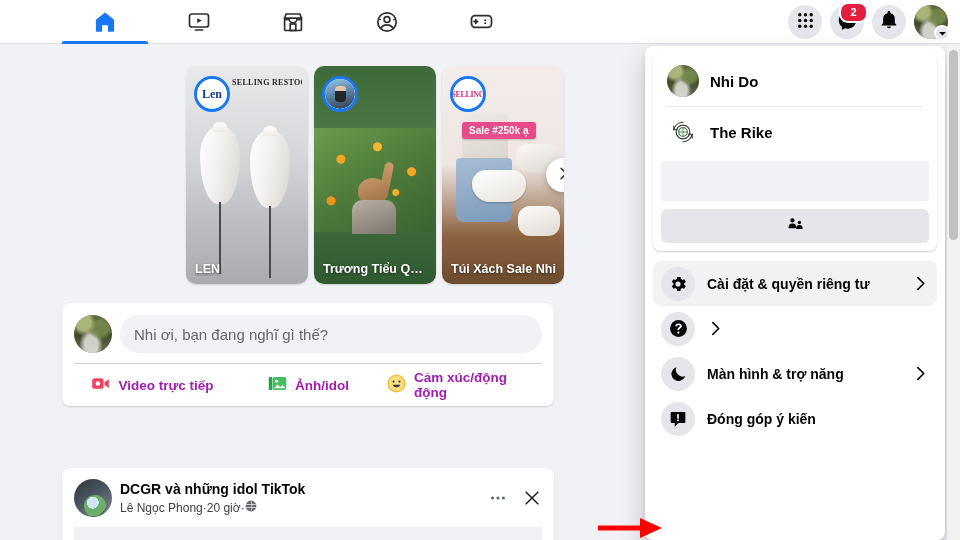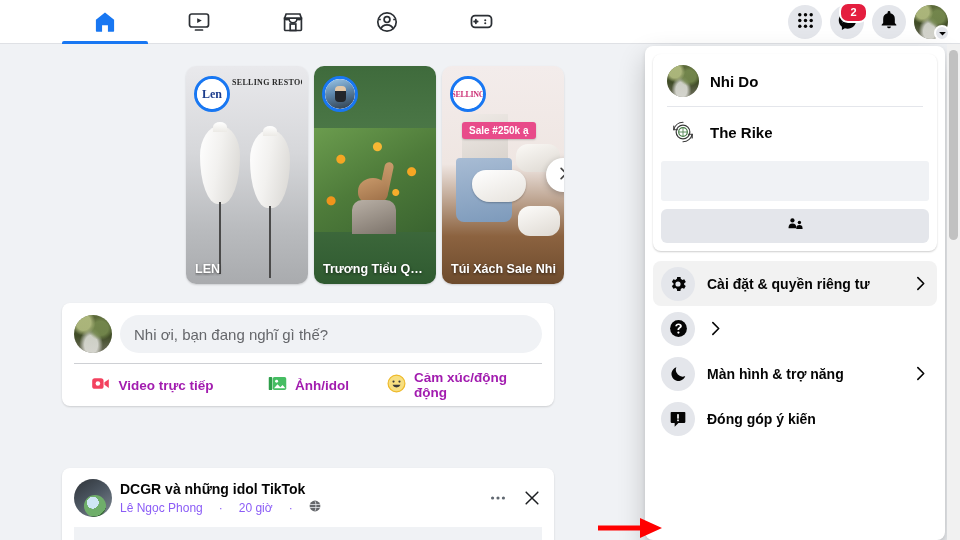--- a/index.html
+++ b/index.html
@@ -254,22 +254,22 @@
     width: 38px; height: 38px; border-radius: 50%; flex: 0 0 38px;
     background: linear-gradient(145deg,#2e3338 0%,#4b5560 45%,#7f8a93 100%);
     position: relative; overflow: hidden;
   }
   .post-avatar::after {
     content:""; position:absolute; left:10px; bottom:0; width:22px; height:22px;
     border-radius:50%;
     background: radial-gradient(circle at 40% 35%, #cfe6f5 0 30%, #6fae6a 31% 70%, #3b6b3a 71%);
   }
   .post-title { font-size: 14px; font-weight: bold; line-height: 18px; }
-  .post-meta { font-size: 12px; color: #8b5cf6; line-height: 16px; margin-top: 2px;
-               display: flex; align-items: center; gap: 16px; }
+  .post-meta { font-size: 12px; color: #404040; line-height: 16px; margin-top: 2px;
+               display: flex; align-items: center; gap: 0; }
   .post-actions { margin-left: auto; display: flex; align-items: center; gap: 14px; }
   .dots, .xbtn { cursor: pointer; color: #606770; display: flex; align-items: center; }
   .post-body {
     margin-top: 10px; height: 62px; background: #f0f2f5;
     margin-left: -0px; margin-right: -0px;
   }
 
   
   .dropdown {
     position: absolute; top: 46px; right: 15px;

